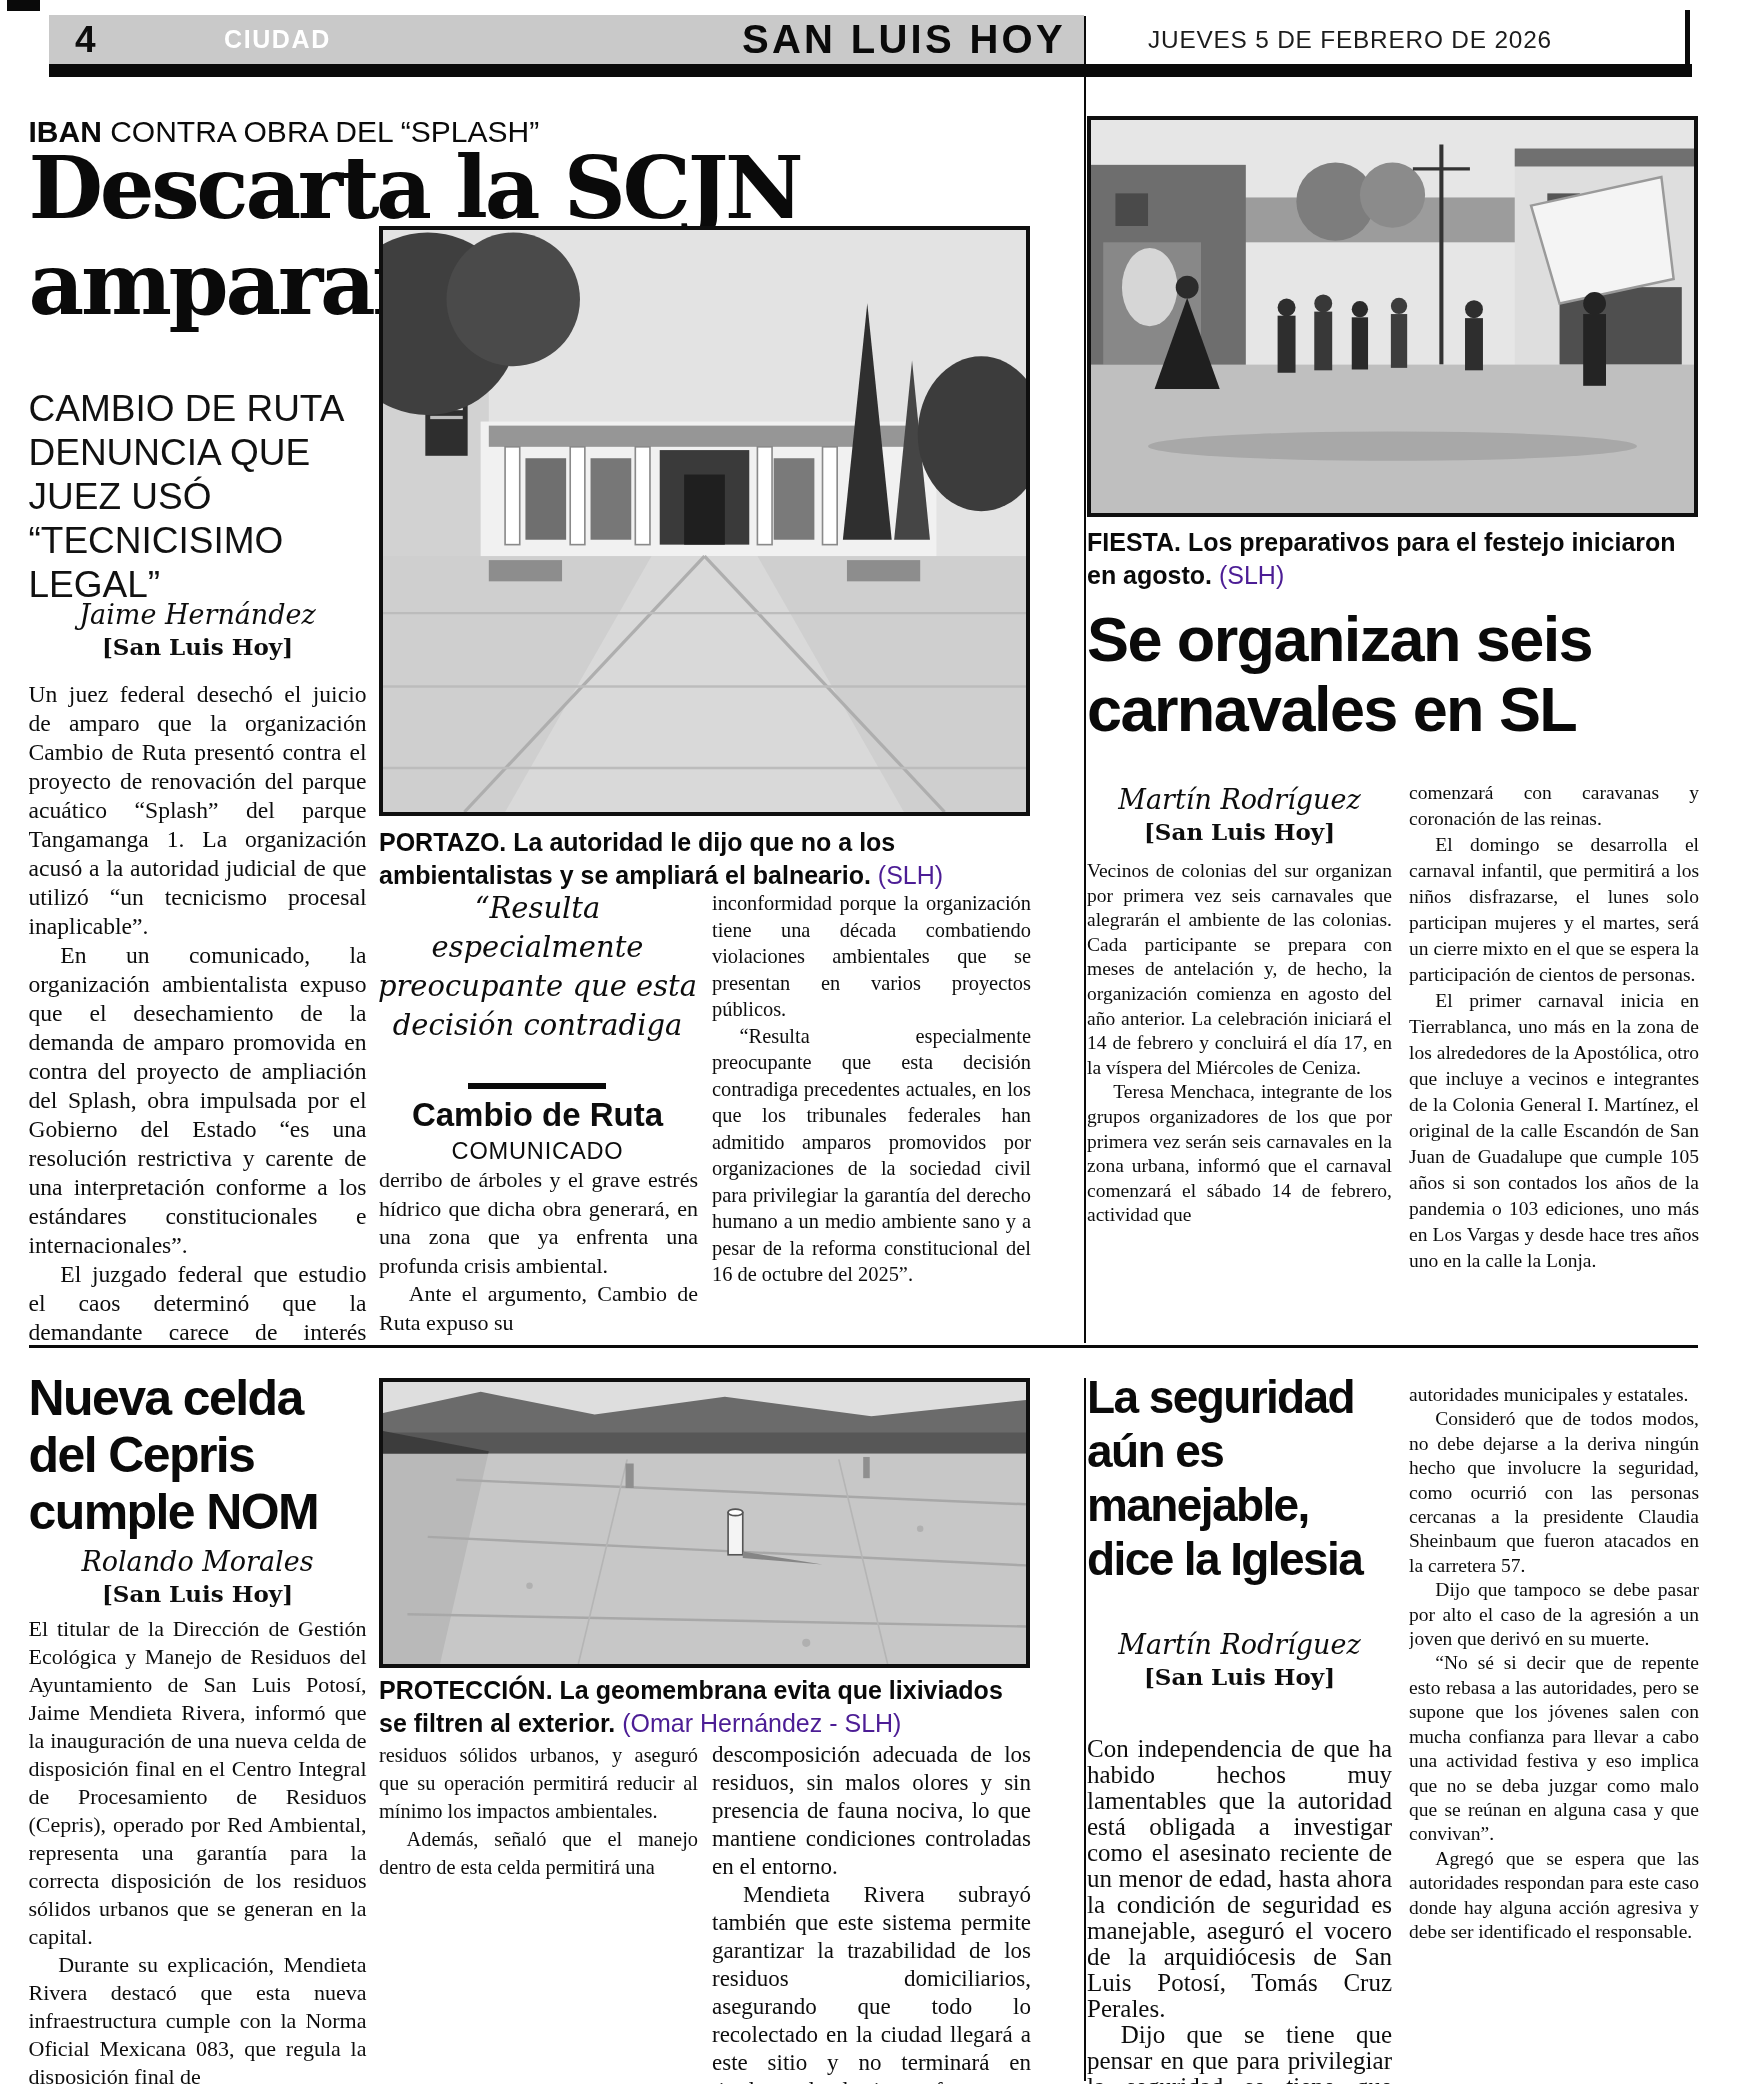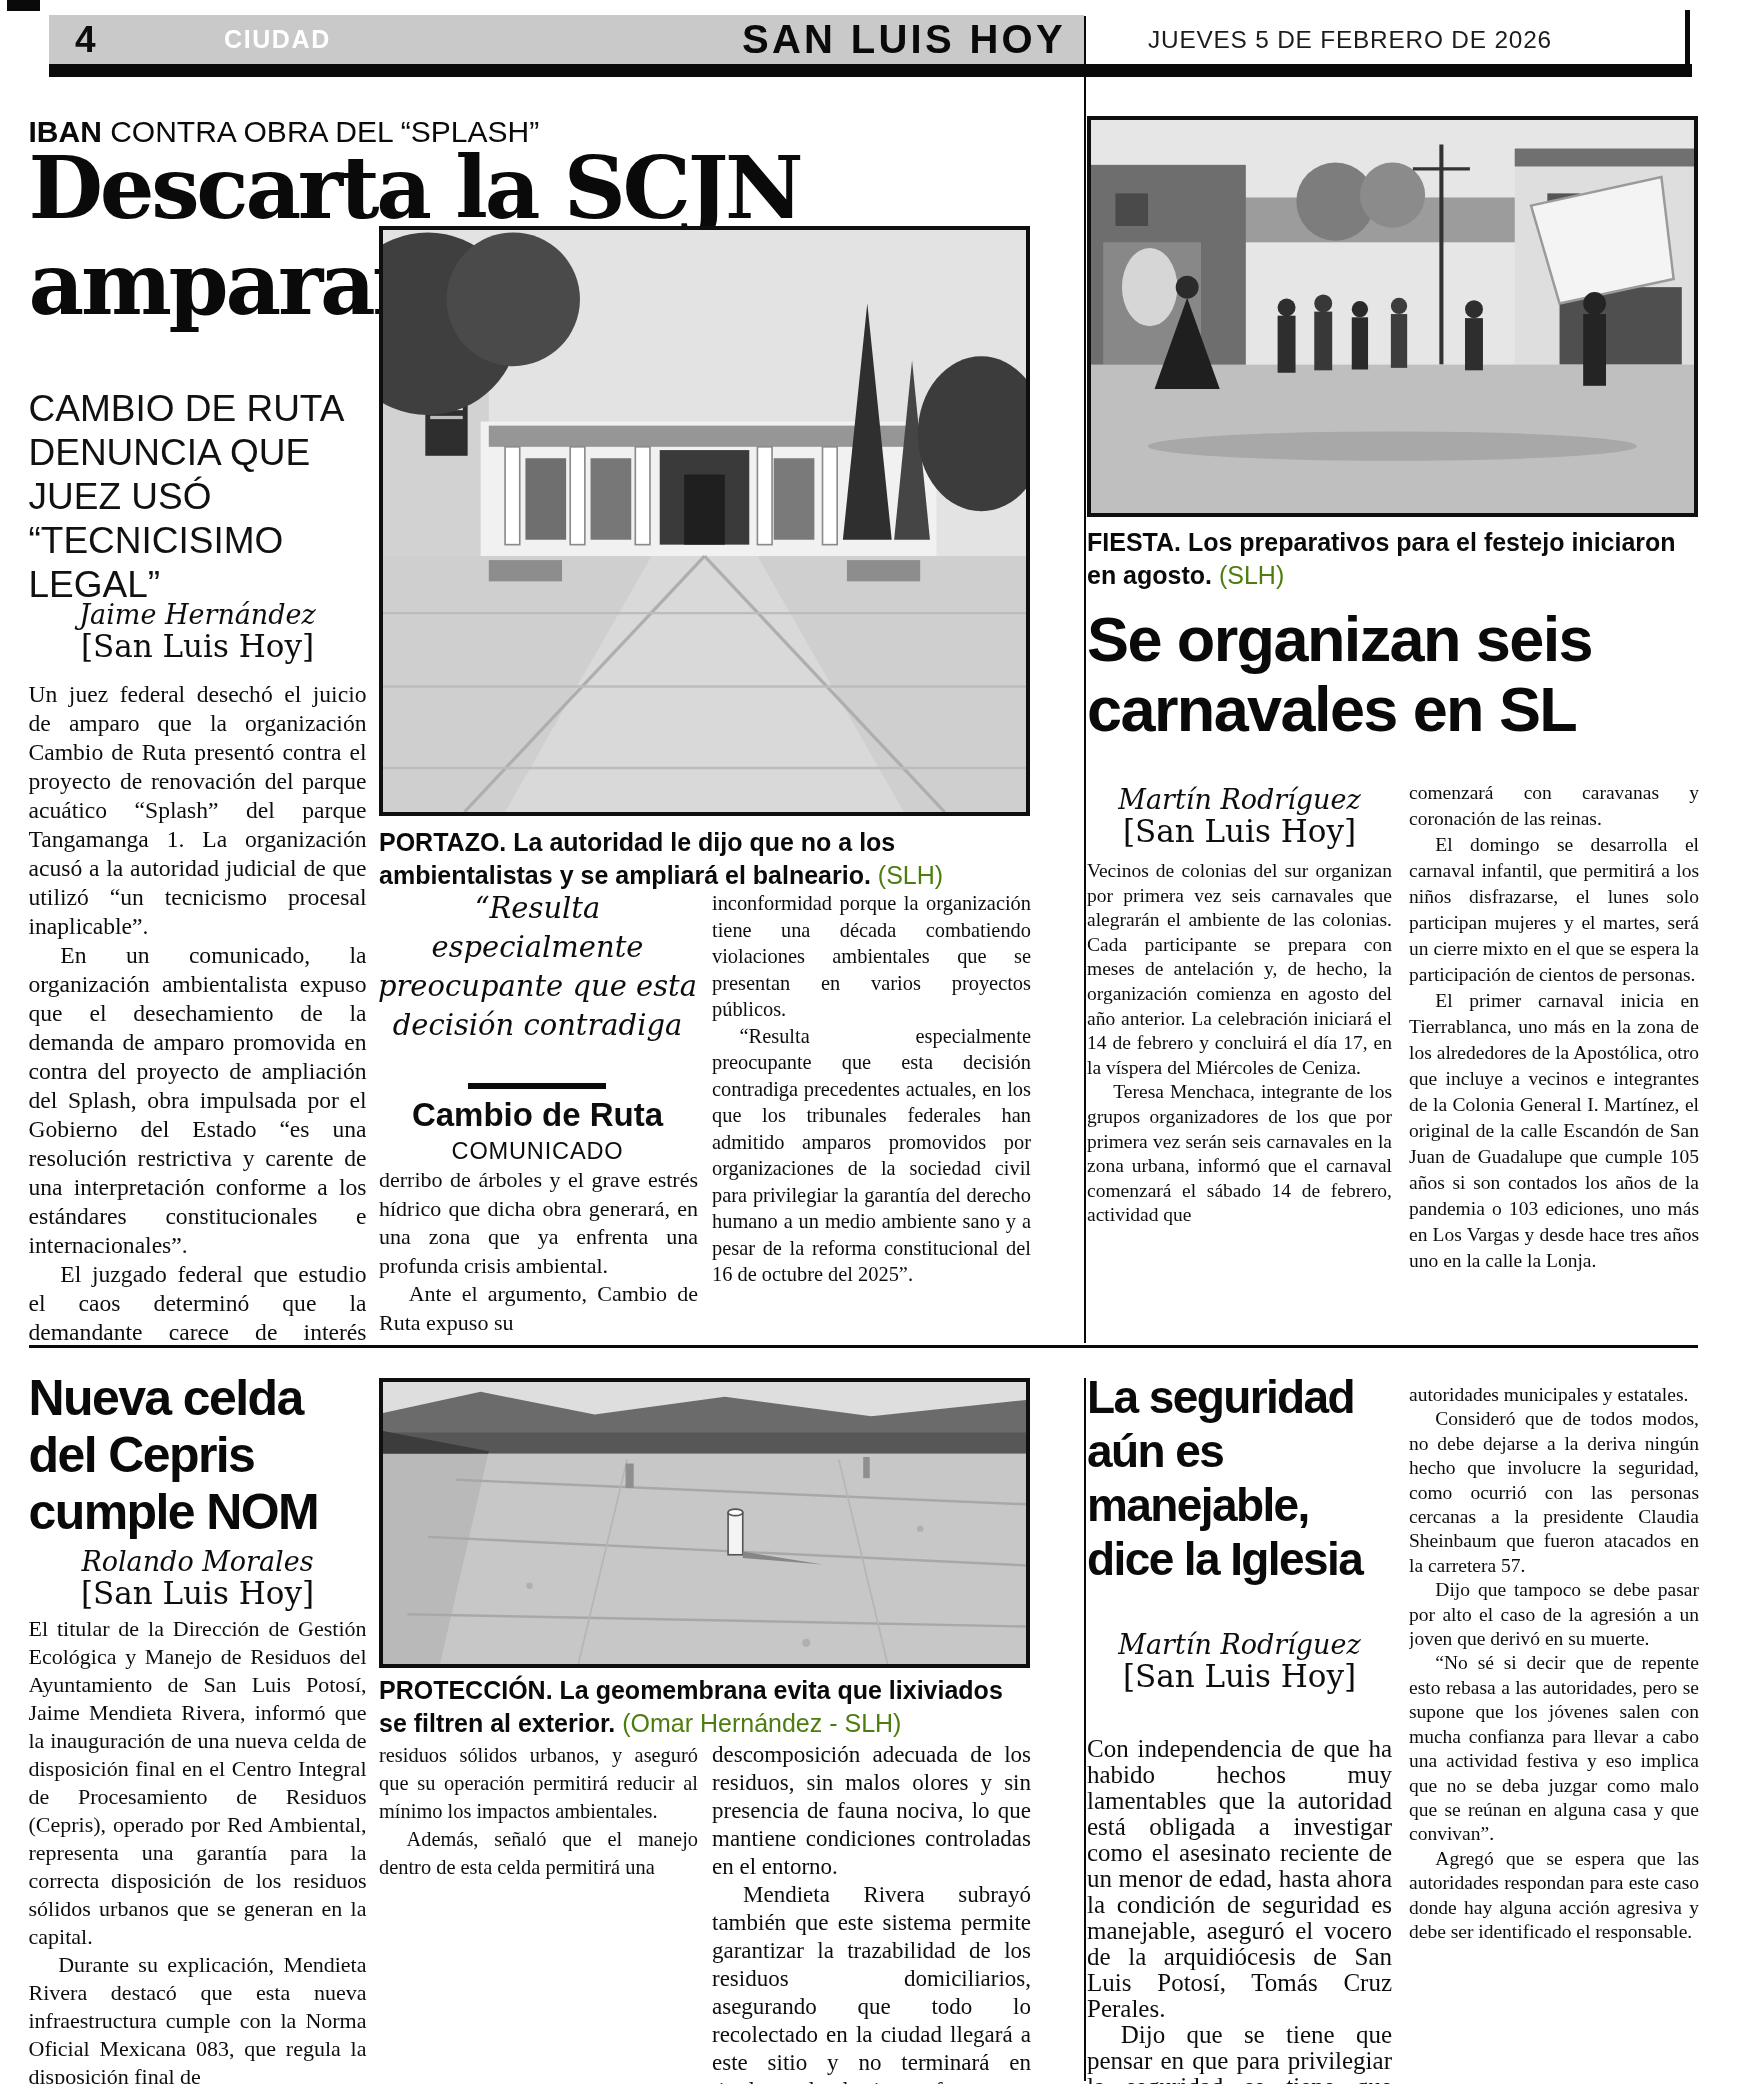--- a/index.html
+++ b/index.html
@@ -24,28 +24,28 @@
   .headline-slab{font-family:"DejaVu Serif",serif;font-weight:700;font-size:86px;line-height:96px;
                  letter-spacing:-3.3px;color:#0a0a0a;}
   .headline-sans{font-family:"Liberation Sans",sans-serif;font-weight:700;color:#0a0a0a;letter-spacing:-1.6px;}
   .hl2{font-size:63px;line-height:70px;}
   .hl3{font-size:50px;line-height:57px;}
   .hl4{font-size:46px;line-height:54px;}
   .subhead{font-family:"Liberation Sans",sans-serif;font-weight:400;font-size:37px;line-height:44px;color:#111;}
   
   .byline{text-align:center;}
   .by-name{font-family:"DejaVu Serif",serif;font-style:italic;font-size:27px;line-height:33px;}
-  .by-org{font-family:"DejaVu Serif",serif;font-weight:400;font-size:31px;line-height:31px;}
+  .by-org{font-family:"DejaVu Serif",serif;font-weight:700;font-size:23px;line-height:31px;}
   
   .body-col{text-align:justify;overflow:hidden;}
   .body-col p{margin:0;}
   .body-col p + p{text-indent:1.35em;}
   
   .caption{font-family:"Liberation Sans",sans-serif;font-size:25px;line-height:33px;font-weight:700;color:#0a0a0a;}
-  .cap-credit{font-weight:400;color:#4d7c0f;}
+  .cap-credit{font-weight:400;color:#4c1d95;}
   
   .pullquote{font-family:"DejaVu Serif",serif;font-style:italic;font-size:29px;line-height:39px;
              text-align:center;overflow:hidden;}
   .pq-source{font-family:"Liberation Sans",sans-serif;font-weight:800;font-size:33px;text-align:center;}
   .pq-sub{font-family:"Liberation Sans",sans-serif;font-weight:400;font-size:23.6px;letter-spacing:0.8px;text-align:center;}
   
   .photo{border:4.1px solid #0f0f0f;box-sizing:border-box;background:#d8d8d8;overflow:hidden;}
   .photo svg{display:block;width:100%;height:100%;}
 </style>
 </head>

